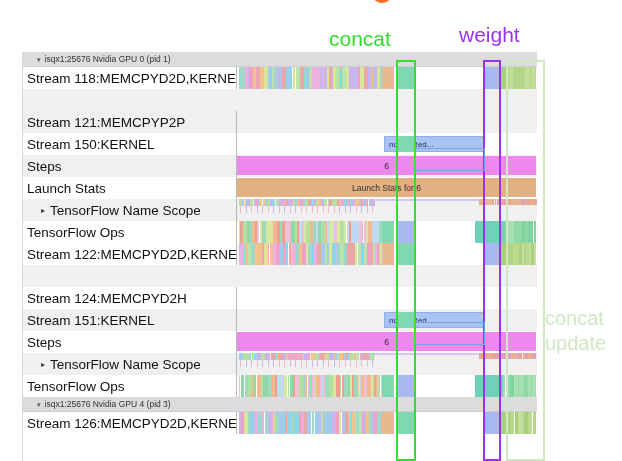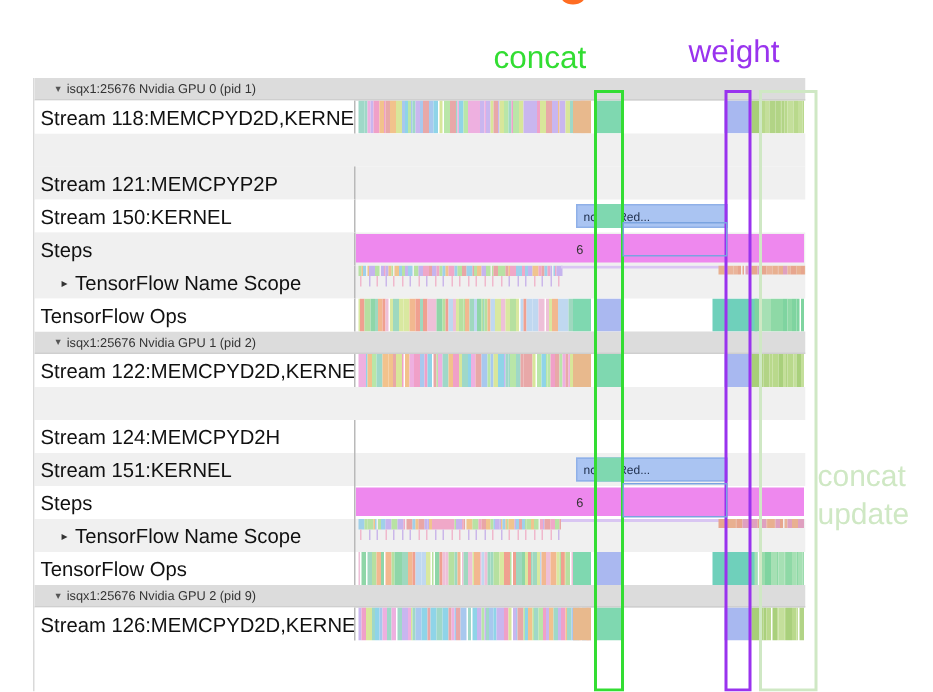--- a/index.html
+++ b/index.html
@@ -176,20 +176,30 @@
         <div class="bar" style="left: 159px; width: 20px; background: rgb(127, 216, 176); top: 3px; bottom: auto; height: 16px;"></div>
       </div>
     </div>
     <div class="row alt">
       <div class="label">
         <span>Steps</span>
       </div>
       <div class="track">
         <div class="steps-bar" style="width: 299px;">
           <span>6</span>
+        </div>
+      </div>
+    </div>
+    <div class="row plain">
+      <div class="label">
+        <span>Launch Stats</span>
+      </div>
+      <div class="track">
+        <div class="launch-bar" style="width: 299px;">
+          <span>Launch Stats for 6</span>
         </div>
       </div>
     </div>
     <div class="row alt">
       <div class="label indent">
         <span class="tri">▸</span>
         <span>TensorFlow Name Scope</span>
       </div>
       <div class="track">
         <div class="bar" style="left: 2px; width: 1.62012px; top: 0px; background: rgb(184, 226, 164); bottom: auto; height: 7px;"></div>
@@ -363,24 +373,20 @@
         <div class="bar" style="left: 273.145px; width: 4.1857px; top: 0px; background: rgb(166, 224, 180);"></div>
         <div class="bar" style="left: 277.331px; width: 3.99422px; top: 0px; background: rgb(142, 217, 166);"></div>
         <div class="bar" style="left: 281.325px; width: 3.72558px; top: 0px; background: rgb(142, 217, 166);"></div>
         <div class="bar" style="left: 285.051px; width: 3.13277px; top: 0px; background: rgb(127, 212, 160);"></div>
         <div class="bar" style="left: 288.183px; width: 2.80595px; top: 0px; background: rgb(142, 217, 166);"></div>
         <div class="bar" style="left: 290.989px; width: 2.60622px; top: 0px; background: rgb(127, 212, 160);"></div>
         <div class="bar" style="left: 293.596px; width: 2.66556px; top: 0px; background: rgb(127, 212, 160);"></div>
         <div class="bar" style="left: 296.861px; width: 2.13893px; top: 0px; background: rgb(127, 212, 160);"></div>
       </div>
     </div>
-    <div class="group-header">
-      <span class="caret">▾</span>
-      <span class="ghtext">isqx1:25676 Nvidia GPU 1 (pid 2)</span>
-    </div>
     <div class="row plain">
       <div class="label">
         <span>Stream 122:MEMCPYD2D,KERNEL,MI</span>
       </div>
       <div class="track">
         <div class="bar" style="left: 2px; width: 3.14829px; top: 0px; background: rgb(238, 176, 224);"></div>
         <div class="bar" style="left: 5.14829px; width: 2.16097px; top: 0px; background: rgb(238, 176, 224);"></div>
         <div class="bar" style="left: 7.30926px; width: 1.06911px; top: 0px; background: rgb(143, 212, 232);"></div>
         <div class="bar" style="left: 8.37837px; width: 2.98891px; top: 0px; background: rgb(242, 194, 140);"></div>
         <div class="bar" style="left: 11.3673px; width: 2.67981px; top: 0px; background: rgb(185, 230, 168);"></div>
@@ -671,21 +677,21 @@
         <div class="bar" style="left: 285.895px; width: 1.36214px; top: 0px; background: rgb(155, 220, 173);"></div>
         <div class="bar" style="left: 287.257px; width: 3.34893px; top: 0px; background: rgb(142, 217, 166);"></div>
         <div class="bar" style="left: 290.606px; width: 3.08127px; top: 0px; background: rgb(166, 224, 180);"></div>
         <div class="bar" style="left: 293.687px; width: 1.05996px; top: 0px; background: rgb(142, 217, 166);"></div>
         <div class="bar" style="left: 294.747px; width: 2.83194px; top: 0px; background: rgb(166, 224, 180);"></div>
         <div class="bar" style="left: 297.579px; width: 1.42071px; top: 0px; background: rgb(155, 220, 173);"></div>
       </div>
     </div>
     <div class="group-header">
       <span class="caret">▾</span>
-      <span class="ghtext">isqx1:25676 Nvidia GPU 2 (pid 9)</span>
+      <span class="ghtext">isqx1:25676 Nvidia GPU 4 (pid 3)</span>
     </div>
     <div class="row plain">
       <div class="label">
         <span>Stream 126:MEMCPYD2D,KERNEL,MI</span>
       </div>
       <div class="track">
         <div class="bar" style="left: 2px; width: 1.80148px; top: 0px; background: rgb(201, 182, 239);"></div>
         <div class="bar" style="left: 3.80148px; width: 3.68457px; top: 0px; background: rgb(240, 160, 200);"></div>
         <div class="bar" style="left: 7.48605px; width: 1.66037px; top: 0px; background: rgb(216, 230, 154);"></div>
         <div class="bar" style="left: 9.14641px; width: 1.55535px; top: 0px; background: rgb(216, 230, 154);"></div>

